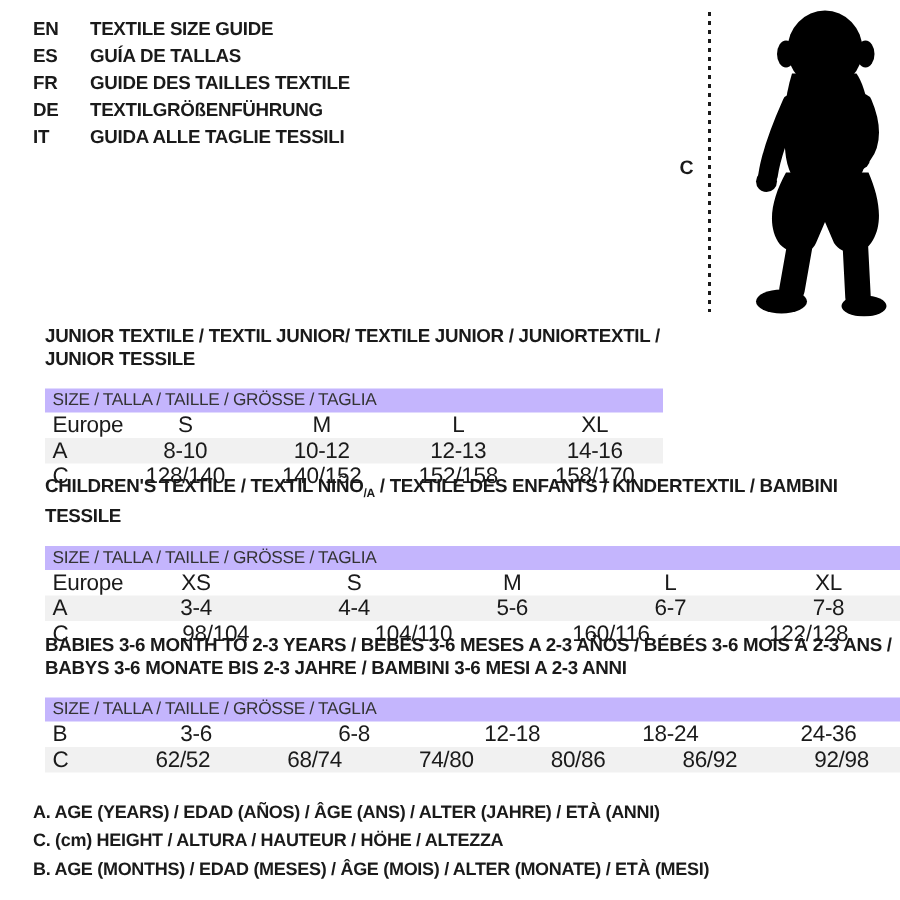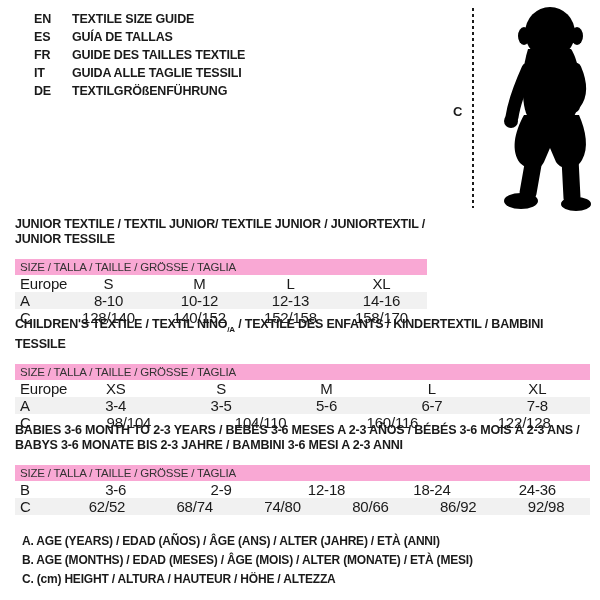--- a/index.html
+++ b/index.html
@@ -6,41 +6,41 @@
   html,body { width:600px; height:600px; }
   body {
     position:relative;
     background:#ffffff;
     color:#1a1a1a;
     font-family:"Liberation Sans", sans-serif;
     overflow:hidden;
   }
 
   
-  .lang-block { position:absolute; left:22px; top:10px;margin-left:12px; }
+  .lang-block { position:absolute; left:22px; top:10px; }
   .lang-row { display:flex; height:18px; line-height:18px;
               font-weight:bold; font-size:12.5px; letter-spacing:-0.2px; }
   .lang-code { width:38px; }
 
   
   .dash-line { position:absolute; left:472px; top:8px; width:2px; height:200px;
                background:repeating-linear-gradient(to bottom,#1a1a1a 0 3px,transparent 3px 6px); }
   .c-label { position:absolute; left:453px; top:104px;
              font-weight:bold; font-size:13px; }
   .baby-svg { position:absolute; left:478px; top:3px; }
 
   
-  .size-section { position:absolute; left:15px; }
+  .size-section { position:absolute; left:30px; }
   .sec-1 { top:217px; width:412px; }
   .sec-2 { top:317px; width:575px; }
   .sec-3 { top:423px; width:575px; }
   .tbl-title { font-size:12.5px; font-weight:bold; letter-spacing:-0.2px; line-height:15px; }
   .tbl-title sub { font-size:8px; }
   .tbl { margin-top:12px; }
-  .tbl-bar { height:16px; line-height:16px; background:#f9a8d4; color:#333333;
+  .tbl-bar { height:16px; line-height:16px; background:#c4b5fd; color:#333333;
              font-size:11.5px; padding-left:5px; letter-spacing:-0.2px; }
   .tbl-row { display:flex; height:17px; line-height:17px; font-size:15px; letter-spacing:-0.2px; }
   .tbl > :nth-child(3) { background:#f1f1f1; }
   .cell.label { width:48px; padding-left:5px; }
   .cell.val { flex:1; text-align:center; }
 
   
   .notes { position:absolute; left:22px; top:532px; }
   .note-row { height:19px; line-height:19px; font-weight:bold;
               font-size:12px; letter-spacing:-0.2px; }
@@ -55,26 +55,26 @@
   </div>
   <div class="lang-row">
     <span class="lang-code">ES</span>
     <span>GUÍA DE TALLAS</span>
   </div>
   <div class="lang-row">
     <span class="lang-code">FR</span>
     <span>GUIDE DES TAILLES TEXTILE</span>
   </div>
   <div class="lang-row">
+    <span class="lang-code">DE</span>
+    <span>TEXTILGRÖßENFÜHRUNG</span>
+  </div>
+  <div class="lang-row">
     <span class="lang-code">IT</span>
     <span>GUIDA ALLE TAGLIE TESSILI</span>
-  </div>
-  <div class="lang-row">
-    <span class="lang-code">DE</span>
-    <span>TEXTILGRÖßENFÜHRUNG</span>
   </div>
 </div>
 
 <div class="dash-line"></div>
 <div class="c-label">C</div>
 <svg class="baby-svg" width="122" height="208" viewBox="0 0 122 208">
   <g fill="#000000" stroke="none">
     <ellipse cx="72" cy="30" rx="25" ry="26"></ellipse>
     <ellipse cx="46" cy="33" rx="6" ry="9"></ellipse>
     <ellipse cx="99" cy="33" rx="6" ry="9"></ellipse>
@@ -127,21 +127,21 @@
         <span class="cell label">Europe</span>
         <span class="cell val">XS</span>
         <span class="cell val">S</span>
         <span class="cell val">M</span>
         <span class="cell val">L</span>
         <span class="cell val">XL</span>
       </div>
       <div class="tbl-row">
         <span class="cell label">A</span>
         <span class="cell val">3-4</span>
-        <span class="cell val">3-5</span>
+        <span class="cell val">4-4</span>
         <span class="cell val">5-6</span>
         <span class="cell val">6-7</span>
         <span class="cell val">7-8</span>
       </div>
       <div class="tbl-row">
         <span class="cell label">C</span>
         <span class="cell val">98/104</span>
         <span class="cell val">104/110</span>
         <span class="cell val">160/116</span>
         <span class="cell val">122/128</span>
@@ -152,34 +152,34 @@
 <section class="size-section sec-3">
   <h2 class="tbl-title">
     <div>BABIES 3-6 MONTH TO 2-3 YEARS / BEBÉS 3-6 MESES A 2-3 AÑOS / BÉBÉS 3-6 MOIS À 2-3 ANS /</div>
     <div>BABYS 3-6 MONATE BIS 2-3 JAHRE / BAMBINI 3-6 MESI A 2-3 ANNI</div>
   </h2>
   <div class="tbl">
       <div class="tbl-bar">SIZE / TALLA / TAILLE / GRÖSSE / TAGLIA</div>
       <div class="tbl-row">
         <span class="cell label">B</span>
         <span class="cell val">3-6</span>
-        <span class="cell val">2-9</span>
+        <span class="cell val">6-8</span>
         <span class="cell val">12-18</span>
         <span class="cell val">18-24</span>
         <span class="cell val">24-36</span>
       </div>
       <div class="tbl-row">
         <span class="cell label">C</span>
         <span class="cell val">62/52</span>
         <span class="cell val">68/74</span>
         <span class="cell val">74/80</span>
-        <span class="cell val">80/66</span>
+        <span class="cell val">80/86</span>
         <span class="cell val">86/92</span>
         <span class="cell val">92/98</span>
       </div>
     </div>
 </section>
 
 <div class="notes">
   <div class="note-row">A. AGE (YEARS) / EDAD (AÑOS) / ÂGE (ANS) / ALTER (JAHRE) / ETÀ (ANNI)</div>
+  <div class="note-row">C. (cm) HEIGHT / ALTURA / HAUTEUR / HÖHE / ALTEZZA</div>
   <div class="note-row">B. AGE (MONTHS) / EDAD (MESES) / ÂGE (MOIS) / ALTER (MONATE) / ETÀ (MESI)</div>
-  <div class="note-row">C. (cm) HEIGHT / ALTURA / HAUTEUR / HÖHE / ALTEZZA</div>
 </div>
 
 </body></html>

